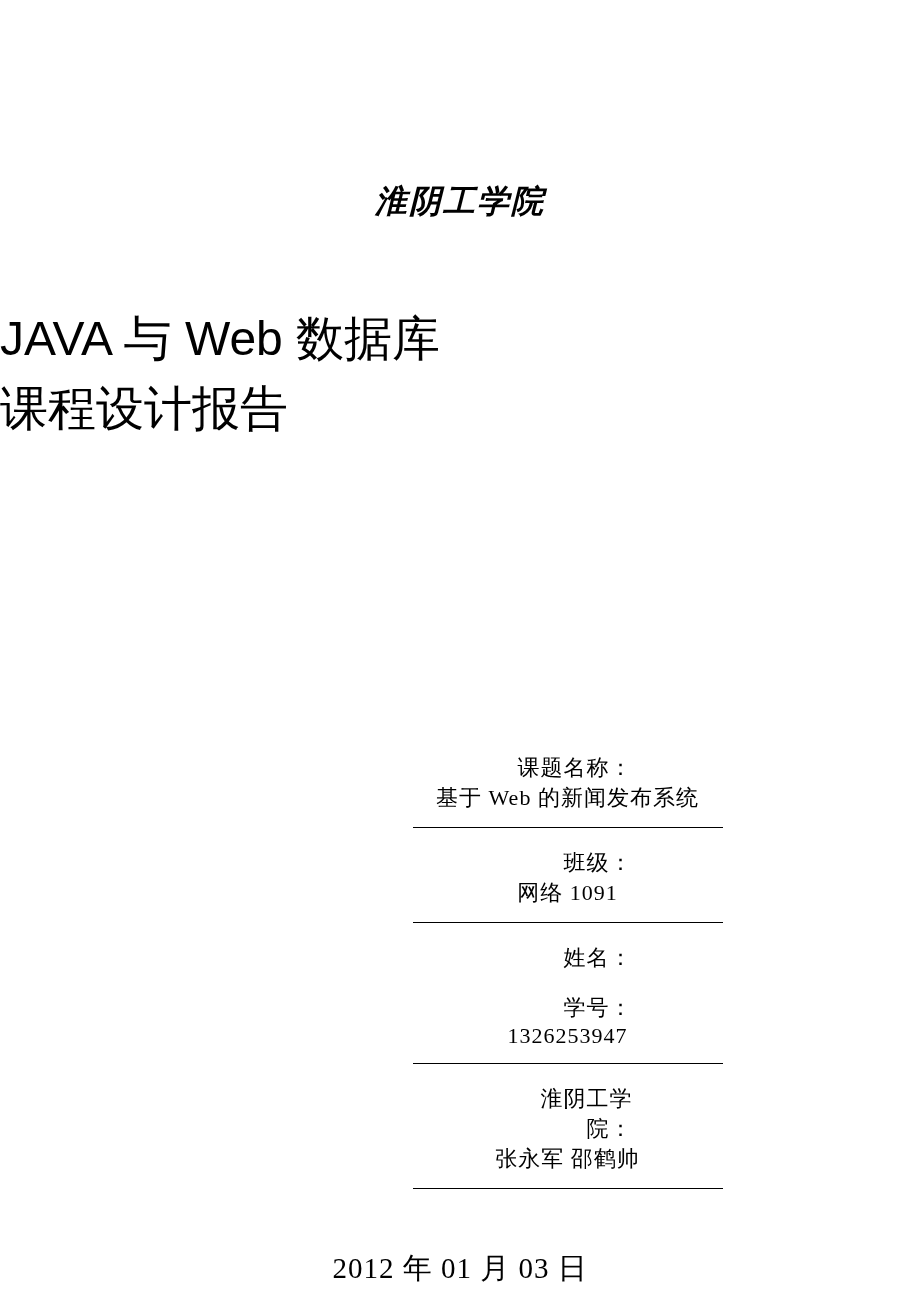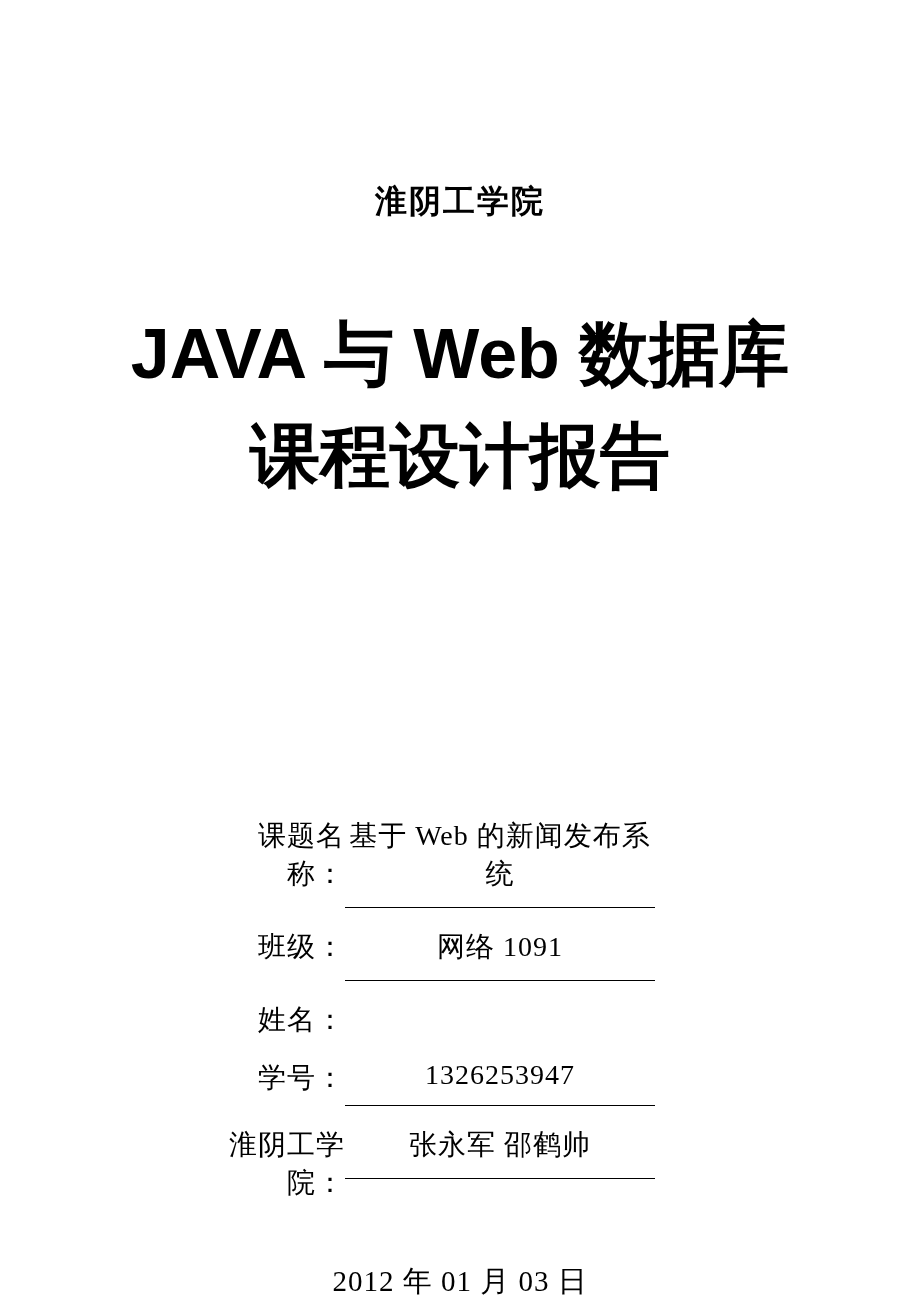--- a/index.html
+++ b/index.html
@@ -19,38 +19,39 @@
       width: 100%;
       height: 100%;
       padding-top: 180px;
     }
     .institution {
       text-align: center;
       font-size: 32px;
       font-weight: bold;
       font-family: "SimHei", "黑体", sans-serif;
       letter-spacing: 2px;
+      font-style: italic;
     }
     .main-title {
-      text-align: center;
-      font-size: 70px;
-      font-weight: bold;
+      font-size: 48px;
+      font-weight: normal;
       font-family: "SimHei", "黑体", sans-serif;
       margin-top: 80px;
       line-height: 1.45;
     }
     .info-section {
       margin-top: 310px;
       padding-left: 215px;
     }
     .info-row {
       display: flex;
-      align-items: flex-start;
+      align-items: center;
       margin-bottom: 20px;
-      font-size: 28px;
+      font-size: 22px;
+      flex-direction: column;
     }
     .info-label {
       width: 130px;
       text-align: right;
       font-family: "SimSun", "宋体", serif;
       letter-spacing: 1px;
     }
     .info-value {
       width: 310px;
       text-align: center;

